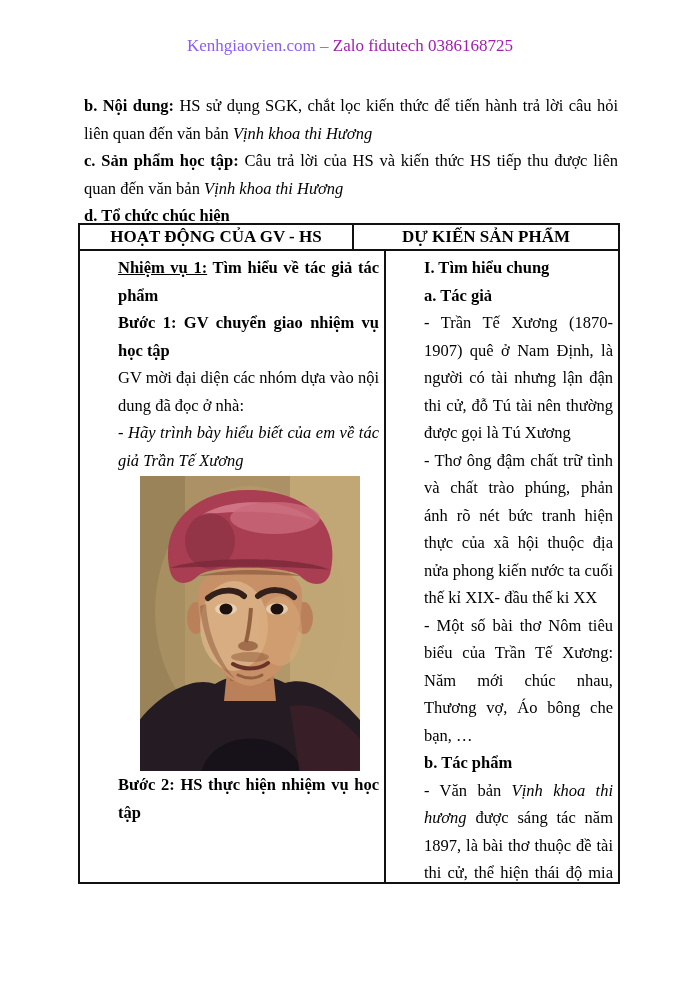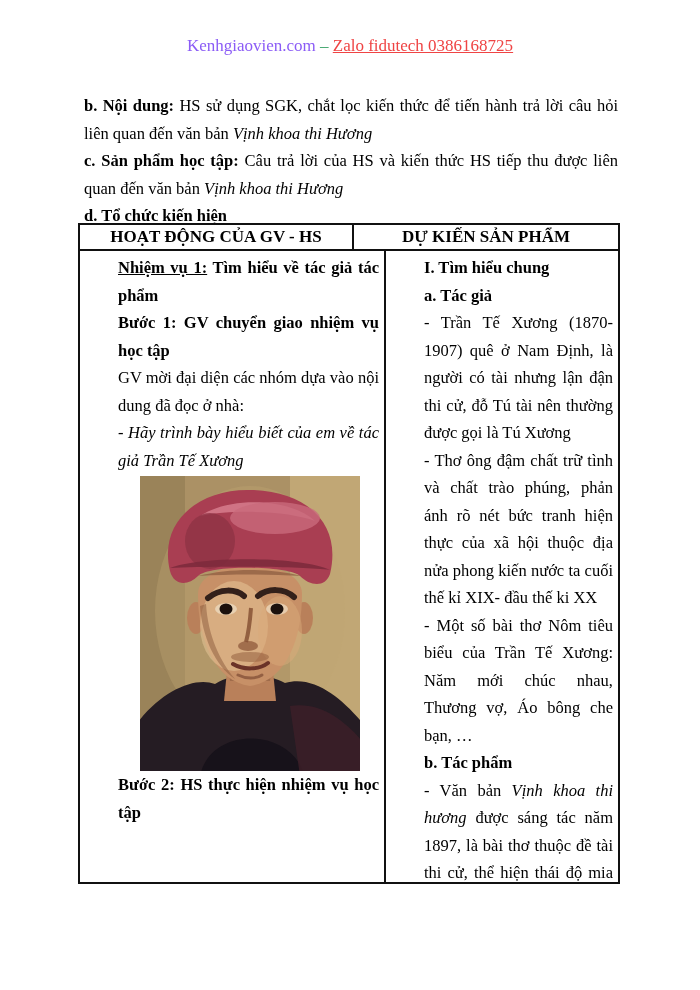--- a/index.html
+++ b/index.html
@@ -4,21 +4,21 @@
 <style>
   html,body{margin:0;padding:0;background:#ffffff;}
   .page{
     position:relative;width:700px;height:990px;background:#ffffff;
     font-family:"Liberation Serif","DejaVu Serif",serif;color:#000;overflow:hidden;
   }
   
   .hdr{position:absolute;top:36px;left:0;width:700px;text-align:center;font-size:17px;}
   .hdr .site{color:#8b5cf6;}
   .hdr .sep{color:#2e9d5f;}
-  .hdr .zalo{color:#ef4444;text-decoration:underline;cursor:pointer;}
+  .hdr .zalo{color:#a21caf;cursor:pointer;}
   
   .intro{position:absolute;top:92px;left:84px;width:534px;font-size:16.5px;line-height:27.6px;text-align:justify;}
   .intro p{margin:0;}
   b.lbl{font-weight:bold;}
   .it{font-style:italic;}
   .u{text-decoration:underline;}
   
   .doc-table{
     position:absolute;left:78px;top:223px;width:542px;height:661px;
     border:2px solid #111;box-sizing:border-box;display:flex;flex-direction:column;justify-content:space-between;
@@ -41,21 +41,21 @@
 
 <div class="page">
 
   <div class="hdr">
     <span class="site">Kenhgiaovien.com</span><span class="sep"> – </span><a class="zalo">Zalo fidutech 0386168725</a>
   </div>
 
   <div class="intro">
     <p><b class="lbl">b. Nội dung:</b><span> HS sử dụng SGK, chắt lọc kiến thức để tiến hành trả lời câu hỏi liên quan đến văn bản </span><span class="it">Vịnh khoa thi Hương</span></p>
     <p><b class="lbl">c. Sản phẩm học tập:</b><span> Câu trả lời của HS và kiến thức HS tiếp thu được liên quan đến văn bản </span><span class="it">Vịnh khoa thi Hương</span></p>
-    <p><b class="lbl">d. Tổ chức kiến hiện</b></p>
+    <p><b class="lbl">d. Tổ chức chúc hiện</b></p>
   </div>
 
   <div class="doc-table">
     <div class="thead">
       <div class="th l">HOẠT ĐỘNG CỦA GV - HS</div>
       <div class="th r">DỰ KIẾN SẢN PHẨM</div>
     </div>
     <div class="tbody">
 
       <div class="cell l">

